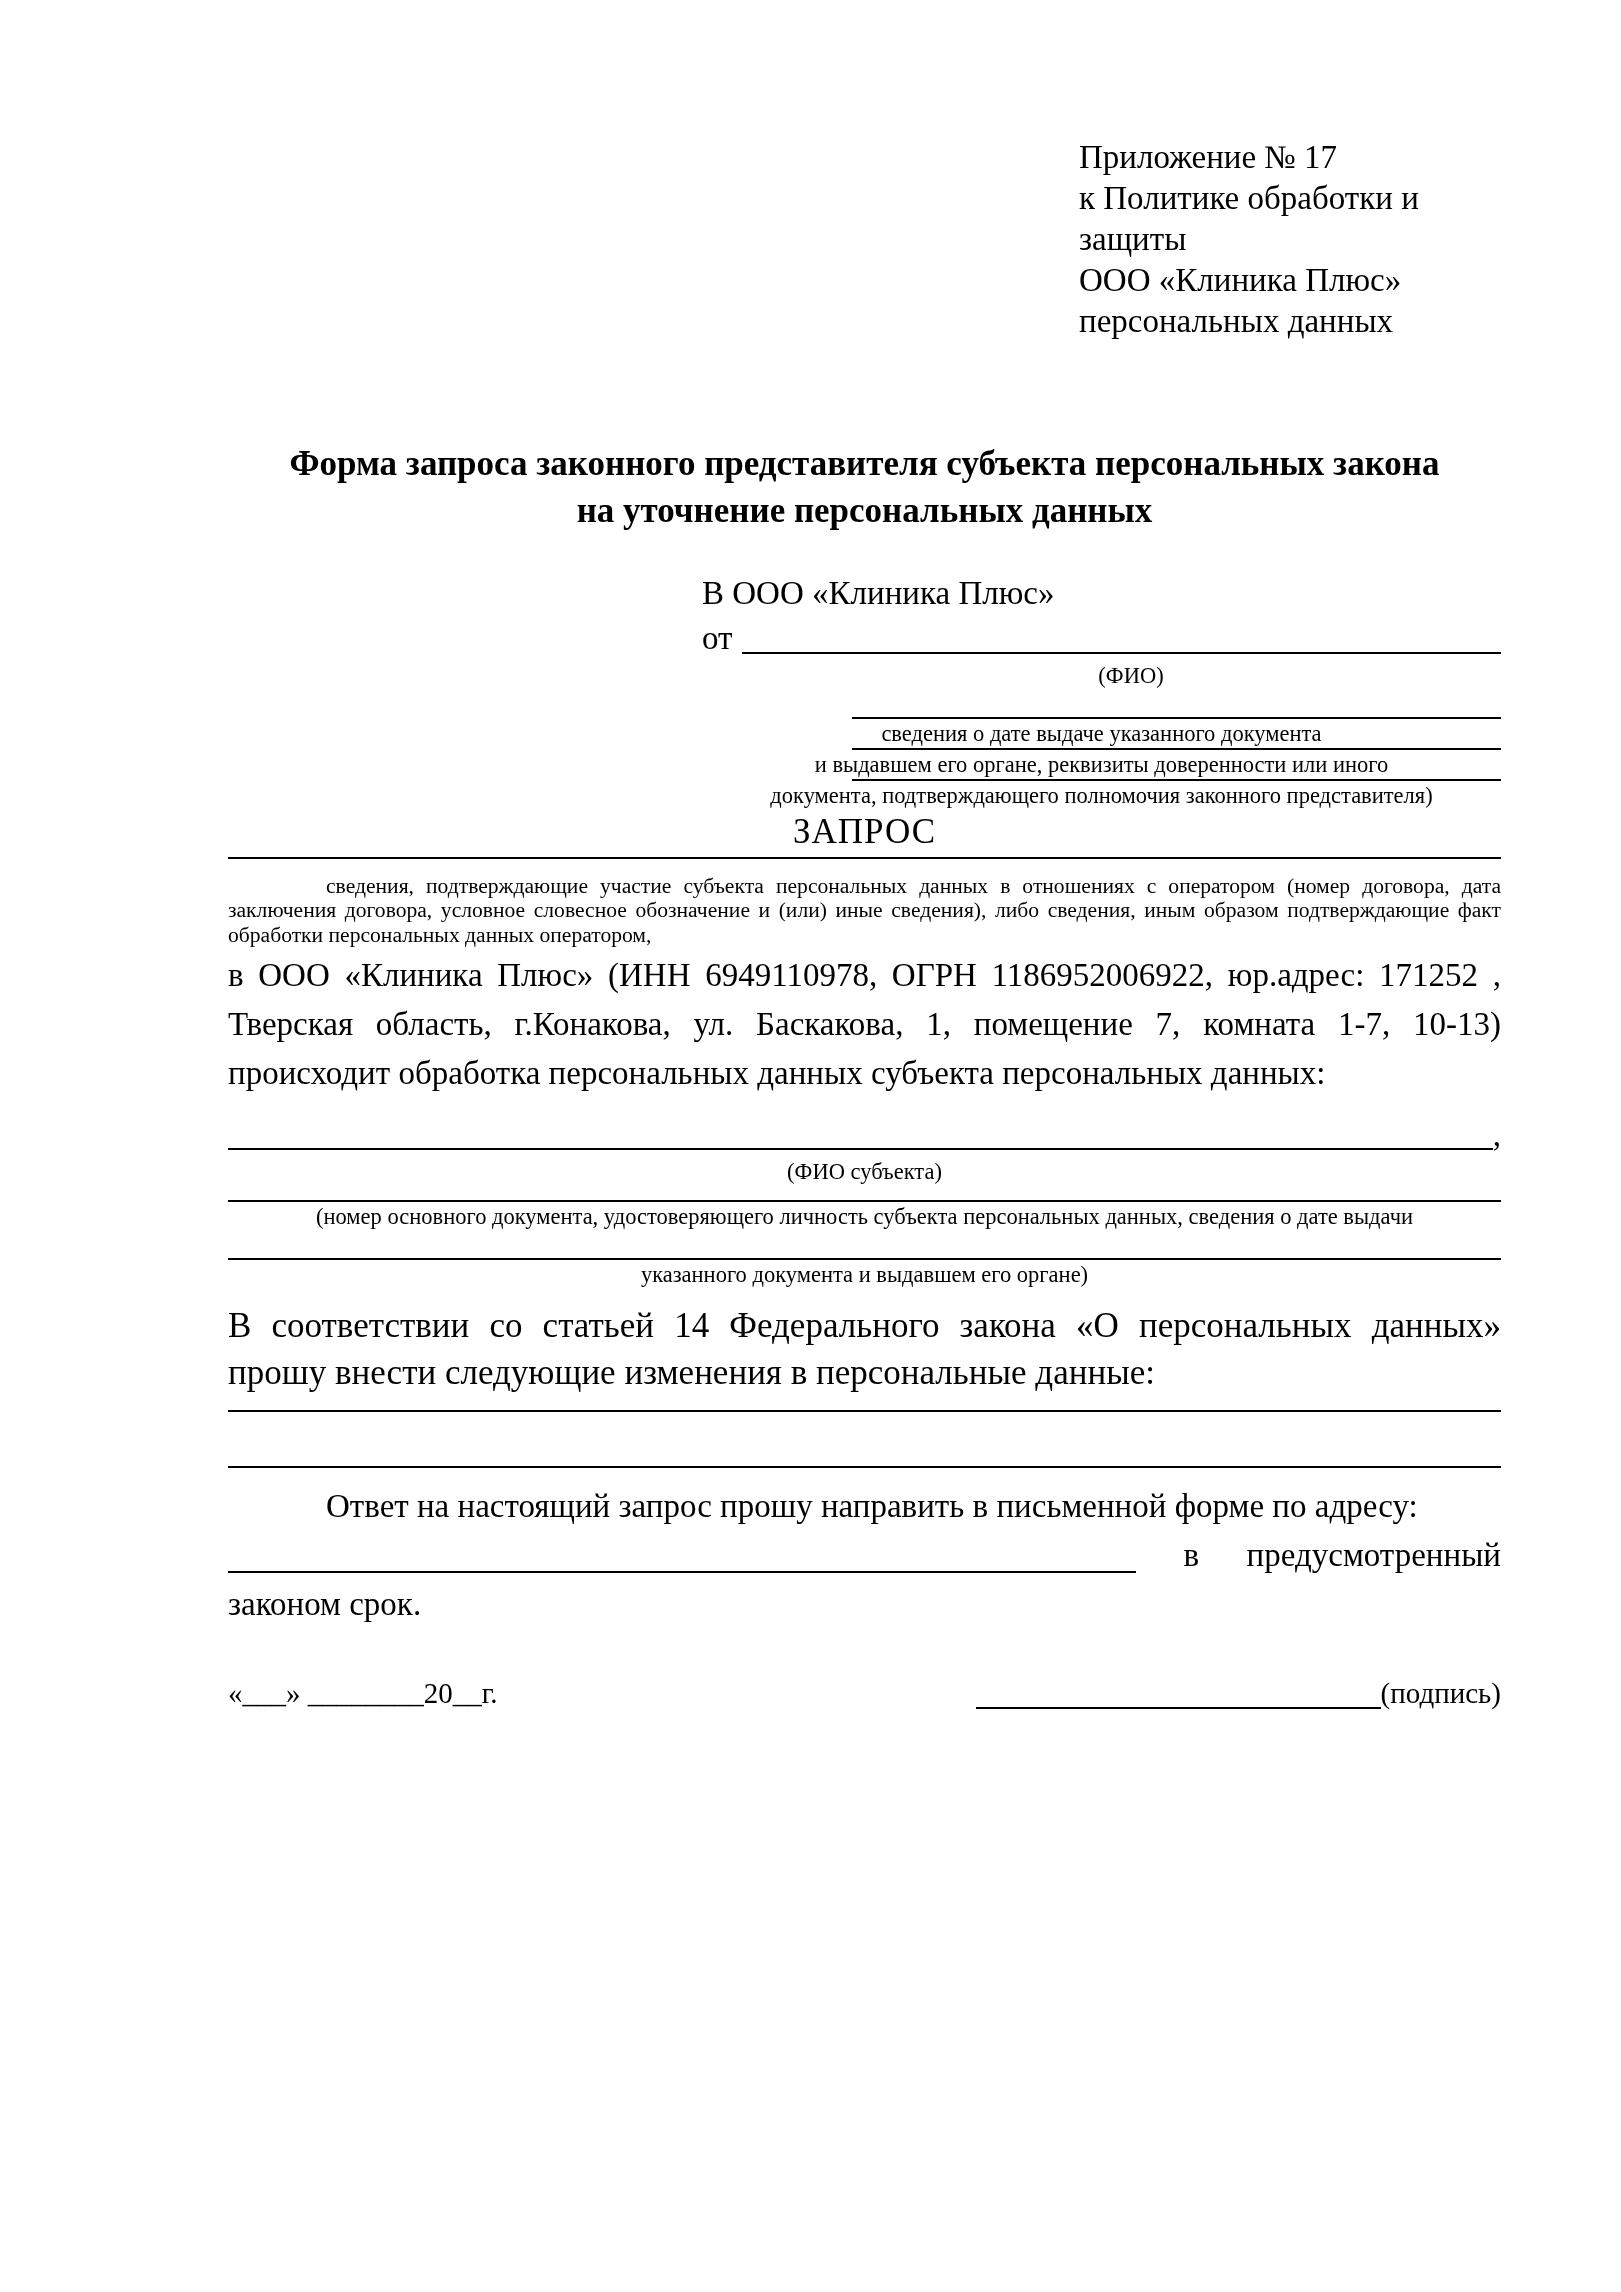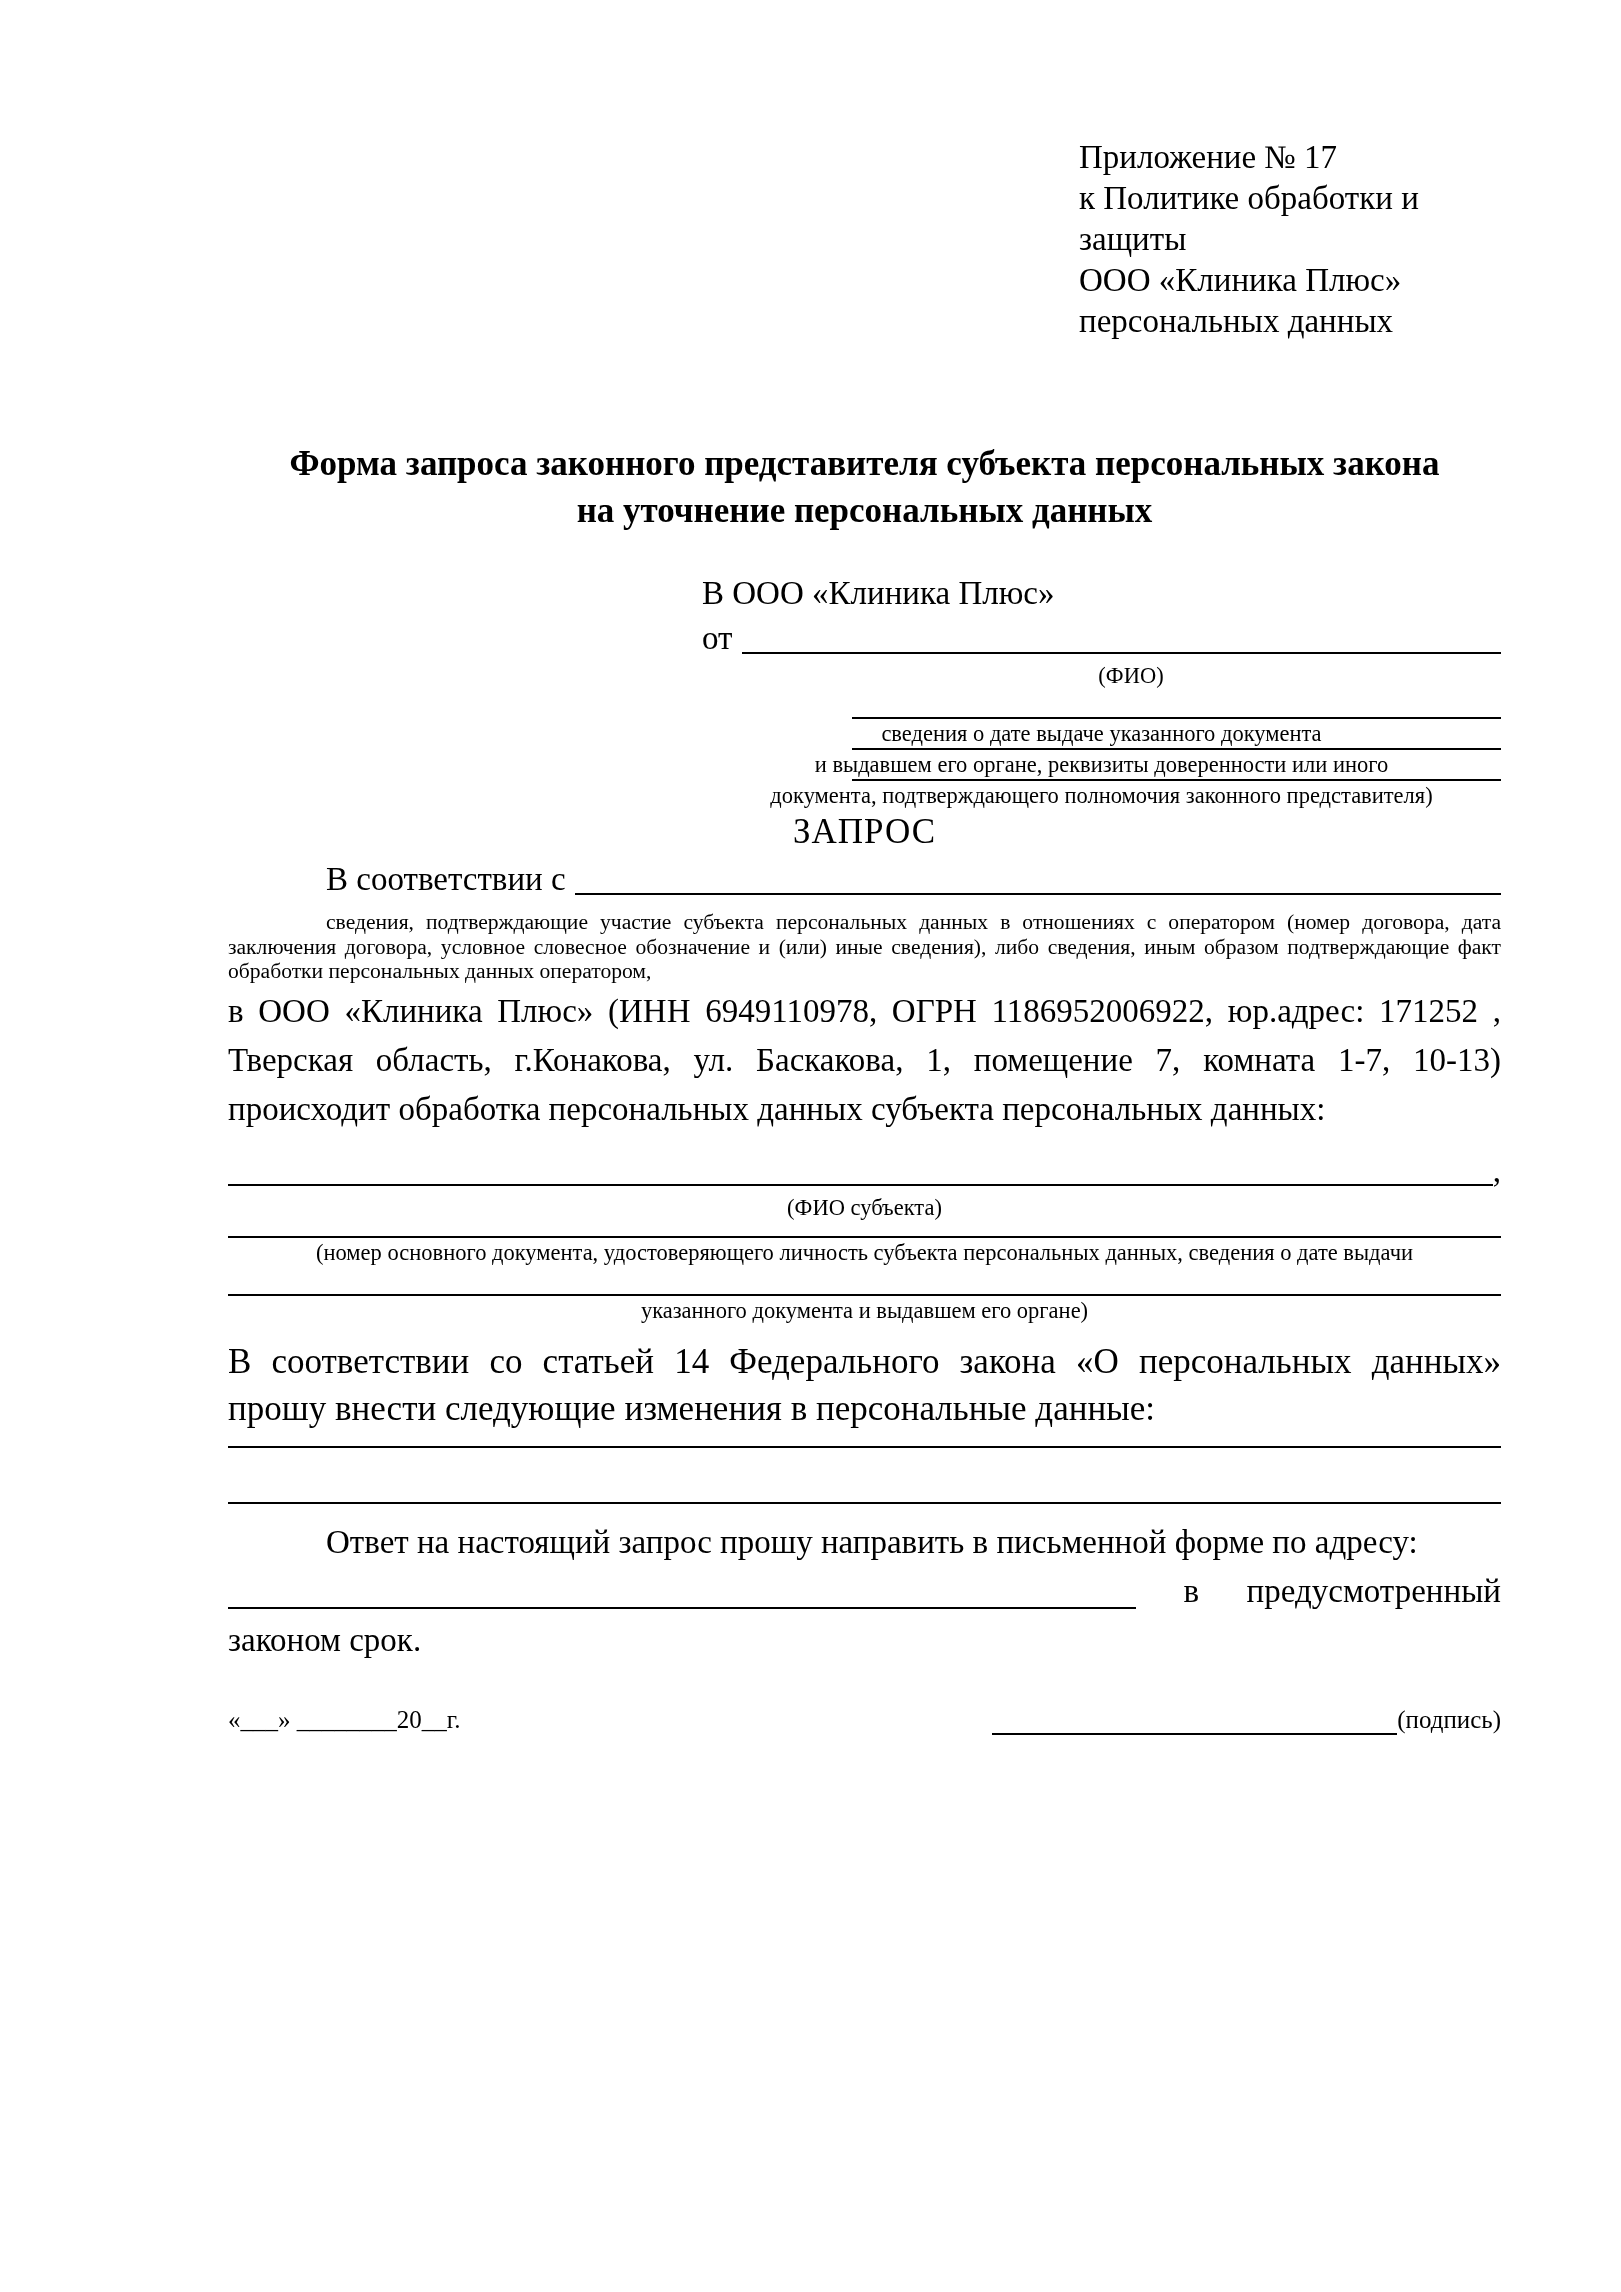--- a/index.html
+++ b/index.html
@@ -38,21 +38,21 @@
   .wide-line { border-bottom:2.9px solid #000; }
   .dl1 { margin-top:13.7px; }
   .dl2 { margin-top:27.4px; }
   .law-par { font-size:35px; line-height:47px; text-align:justify; margin-top:13px; }
   .blank1 { margin-top:13.7px; }
   .blank2 { margin-top:54px; }
   .reply-par { font-size:33px; line-height:49px; text-align:justify; text-indent:98px; margin-top:13.7px; }
   .reply-row { font-size:33px; line-height:49px; justify-content:space-between; }
   .reply-line { width:908px; border-bottom:2.9px solid #000; margin-bottom:6.9px; }
   .tail { font-size:33px; line-height:49px; }
-  .footer-row { margin-top:32px; font-size:25px; line-height:45px; justify-content:space-between; }
+  .footer-row { margin-top:42px; font-size:29px; line-height:45px; justify-content:space-between; }
   .sig-wrap { display:flex; align-items:flex-end; }
   .sig-line { width:405px; border-bottom:2.9px solid #000; margin-bottom:6.9px; }
 </style>
 </head>
 <body>
 
 <div class="page">
 
   <div class="hdr">
     <div>Приложение № 17</div>
@@ -84,21 +84,20 @@
     </div>
     <div class="field">
       <div class="f-line"></div>
       <div class="cap">документа, подтверждающего полномочия законного представителя)</div>
     </div>
   </div>
 
   <div class="zapros">ЗАПРОС</div>
 
   <div class="flex-row intro-row">
-    <span class="intro-label">В соответствии с</span>
     <span class="fill-line"></span>
   </div>
 
   <div class="fine">сведения, подтверждающие участие субъекта персональных данных в отношениях с оператором (номер договора, дата заключения договора, условное словесное обозначение и (или) иные сведения), либо сведения, иным образом подтверждающие факт обработки персональных данных оператором,</div>
 
   <div class="op-par">в ООО «Клиника Плюс» (ИНН 6949110978, ОГРН 1186952006922, юр.адрес: 171252 , Тверская область, г.Конакова, ул. Баскакова, 1, помещение 7, комната 1-7, 10-13) происходит обработка персональных данных субъекта персональных данных:</div>
 
   <div class="flex-row comma-row">
     <span class="fill-line"></span>
     <span>,</span>

